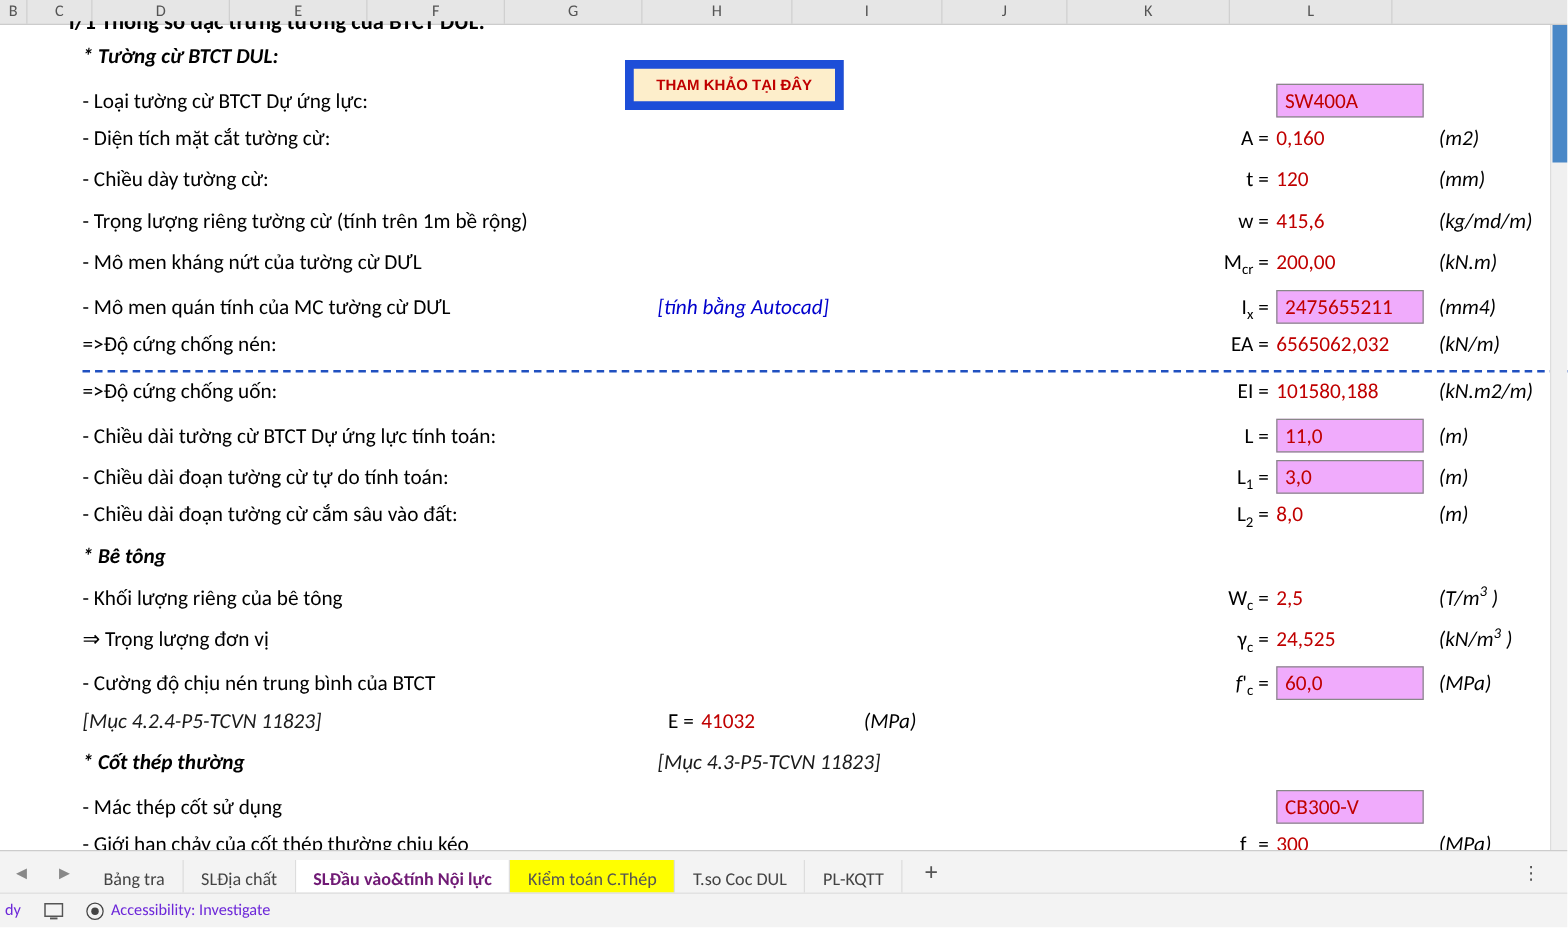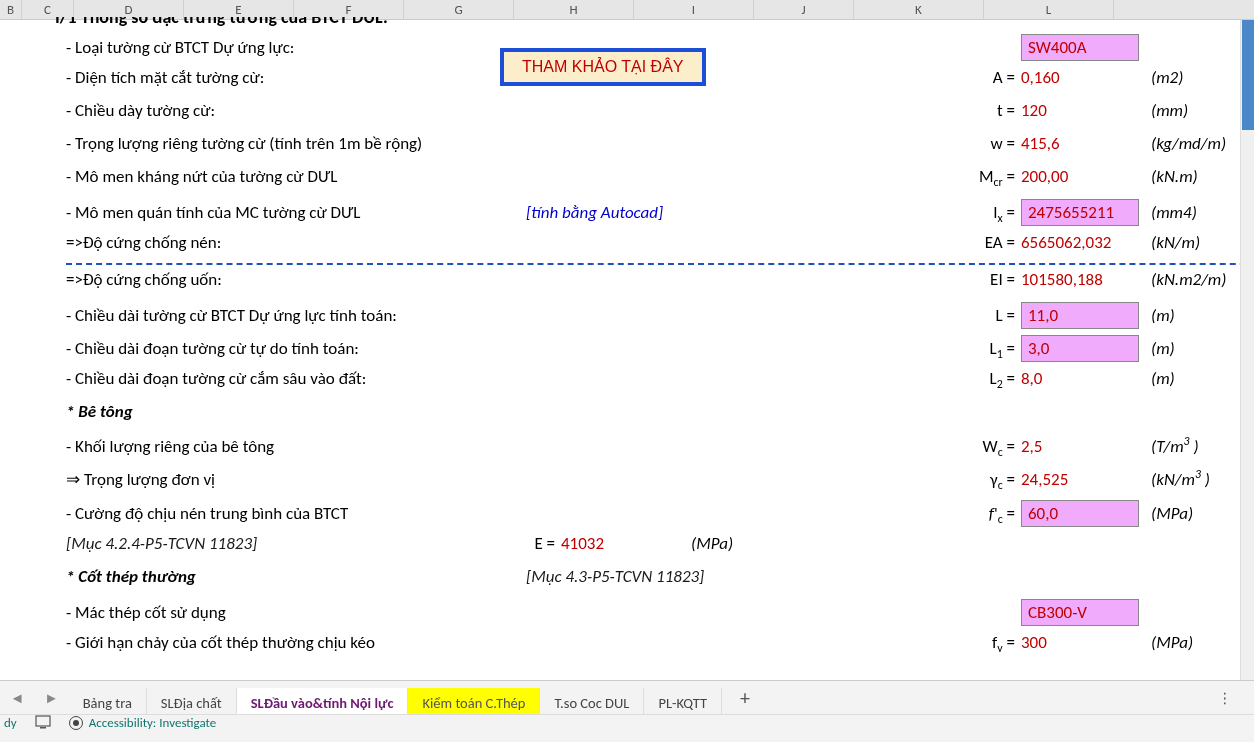--- a/index.html
+++ b/index.html
@@ -50,25 +50,25 @@
     border: 1px solid #888;
     padding: 2px 6px;
     min-width: 118px;
     color: #c00000;
   }
   .btn-ref {
     position: absolute;
     left: 500px;
     top: 28px;
     background: #fdeecb;
-    border: 4px solid #1d4ed8;
+    border: 7px solid #1d4ed8;
     padding: 6px 18px;
-    font-weight: normal;
+    font-weight: bold;
     color: #c00000;
-    font-size: 16px;
+    font-size: 12px;
     cursor: pointer;
   }
   .dash-sep {
     border-top: 2px dashed #2050c0;
     width: 1240px;
     position: absolute;
     left: 0;
   }
   .heading-cut {
     font-weight: bold;
@@ -131,23 +131,23 @@
   }
   .status-bar {
     position: absolute;
     bottom: 0;
     left: 0;
     right: 0;
     height: 28px;
     background: #f3f3f3;
     border-top: 1px solid #ddd;
     display: flex;
-    align-items: flex-start;
+    align-items: center;
     font-size: 13px;
-    color: #0f766e;
+    color: #6d28d9;
     padding-left: 4px;
   }
   .status-item { margin-right: 18px; display: flex; align-items: center; }
   .acc-icon {
     display: inline-block;
     width: 14px; height: 14px;
     border: 1.5px solid #444;
     border-radius: 50%;
     margin-right: 6px;
     position: relative;
@@ -196,20 +196,23 @@
   </div>
 
 <div class="content">
 
   <div class="heading-cut">I/1    Thông số đặc trưng tương của BTCT DUL.</div>
 
   <button class="btn-ref">THAM KHẢO TẠI ĐÂY</button>
 
   <div style="height:14px"></div>
 
+  <div class="row">
+    <div class="label-col bold-italic">* Tường cừ BTCT DUL:</div>
+  </div>
 
   <div id="rows1">
       <div class="row">
         <div class="label-col">- Loại tường cừ BTCT Dự ứng lực:</div>
         <div class="note-col"></div>
         <div class="sym-col"></div>
         <div class="val-col"><span class="input-cell">SW400A</span></div>
         <div class="unit-col"></div>
       </div>
       <div class="row">

